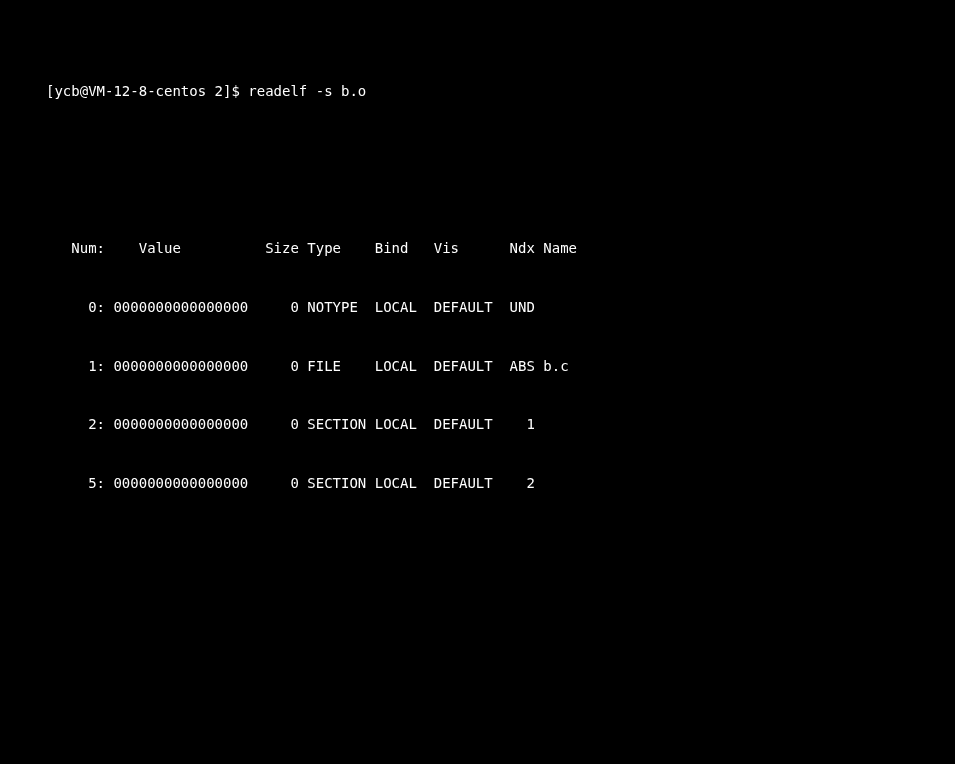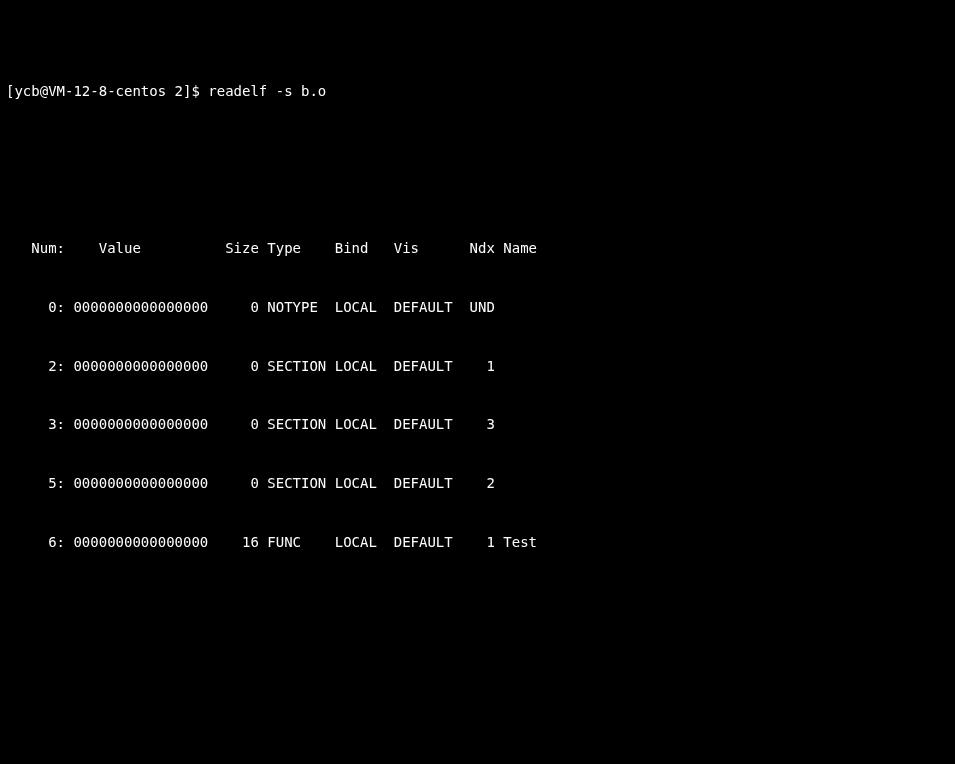--- a/index.html
+++ b/index.html
@@ -9,39 +9,38 @@
     color: #fff;
     font-family: "Consolas", "DejaVu Sans Mono", "Liberation Mono", monospace;
     font-size: 14px;
     line-height: 1.4;
     width: 955px;
   }
   .terminal {
     padding: 4px 6px;
     white-space: pre;
   }
-  .line { display: block; }
+  .line { display: block; margin-left: 40px; }
 </style>
 </head>
 <body>
 
 <div class="terminal">
 
   
   <span class="line"><span>[ycb@VM-12-8-centos 2]$ </span><span>readelf -s b.o</span></span>
 
   <span class="line"></span>
 
   
   <span class="line">   Num:    Value          Size Type    Bind   Vis      Ndx Name</span>
   <span class="line">     0: 0000000000000000     0 NOTYPE  LOCAL  DEFAULT  UND </span>
+  <span class="line">     1: 0000000000000000     0 FILE    LOCAL  DEFAULT  ABS b.c</span>
   <span class="line">     2: 0000000000000000     0 SECTION LOCAL  DEFAULT    1 </span>
-  <span class="line">     3: 0000000000000000     0 SECTION LOCAL  DEFAULT    3 </span>
   <span class="line">     5: 0000000000000000     0 SECTION LOCAL  DEFAULT    2 </span>
-  <span class="line">     6: 0000000000000000    16 FUNC    LOCAL  DEFAULT    1 Test</span>
   
   
   
   
   
 
   
   
 
   <span class="line"></span>

